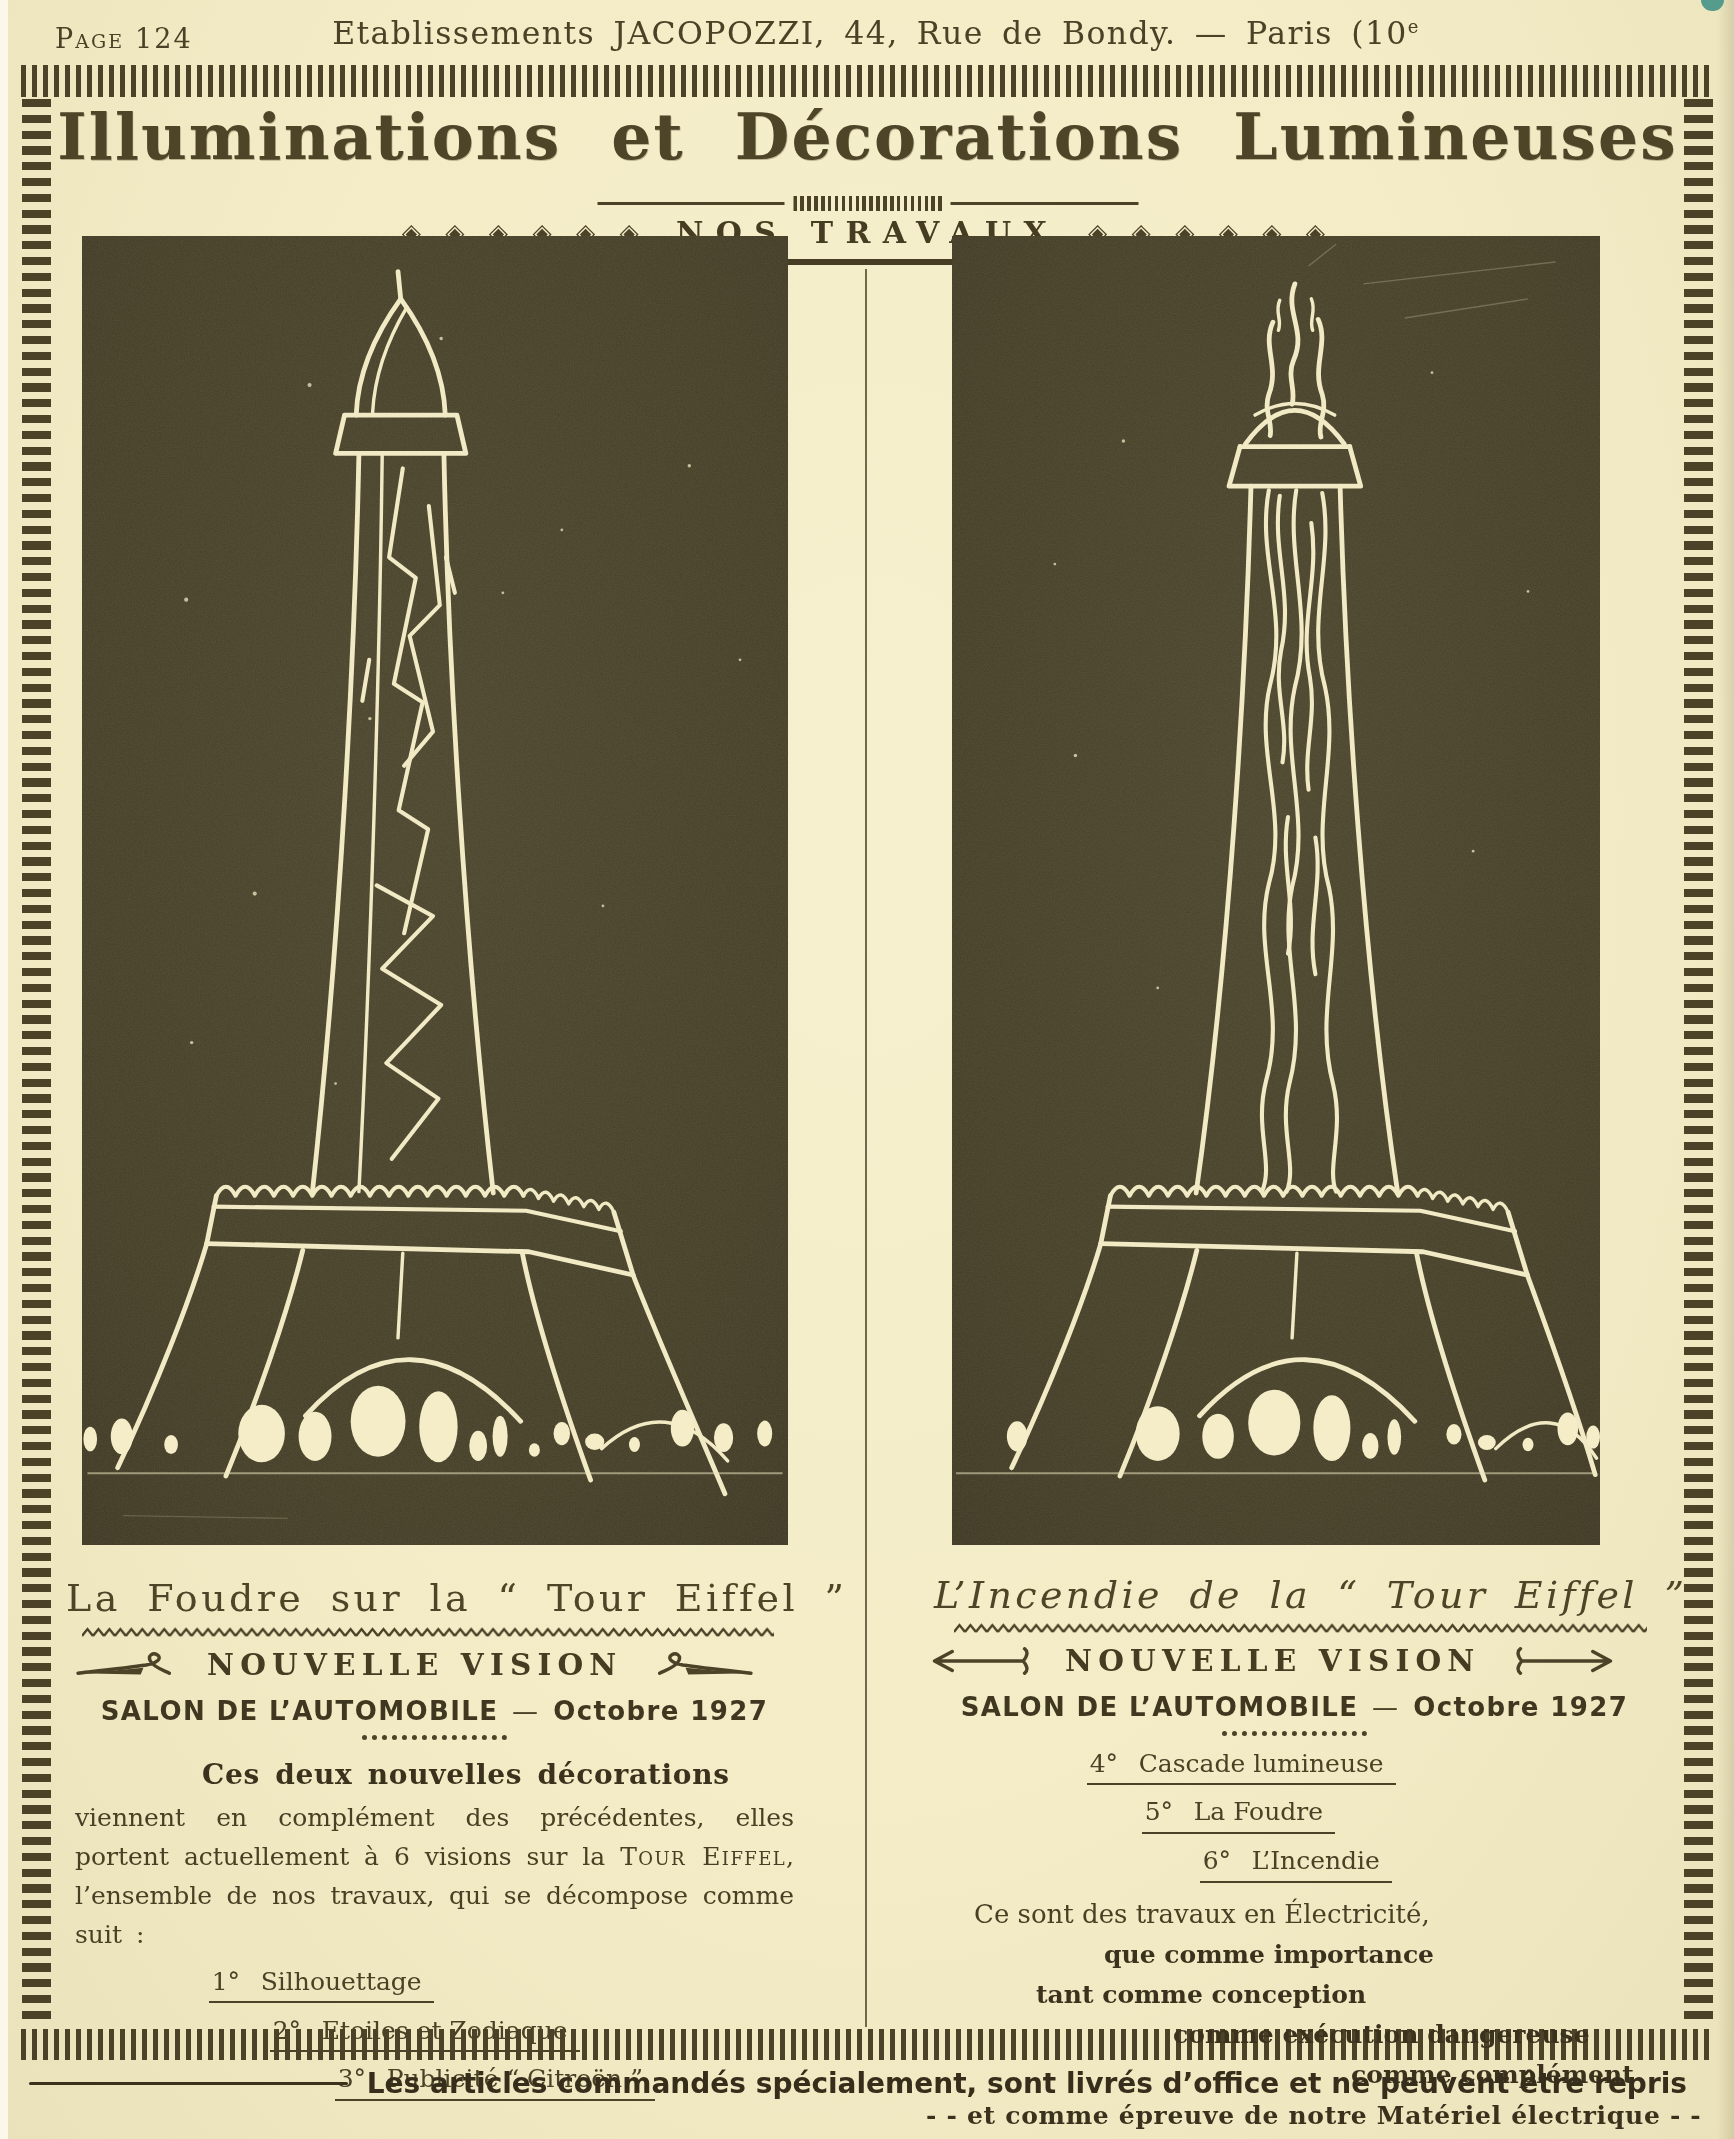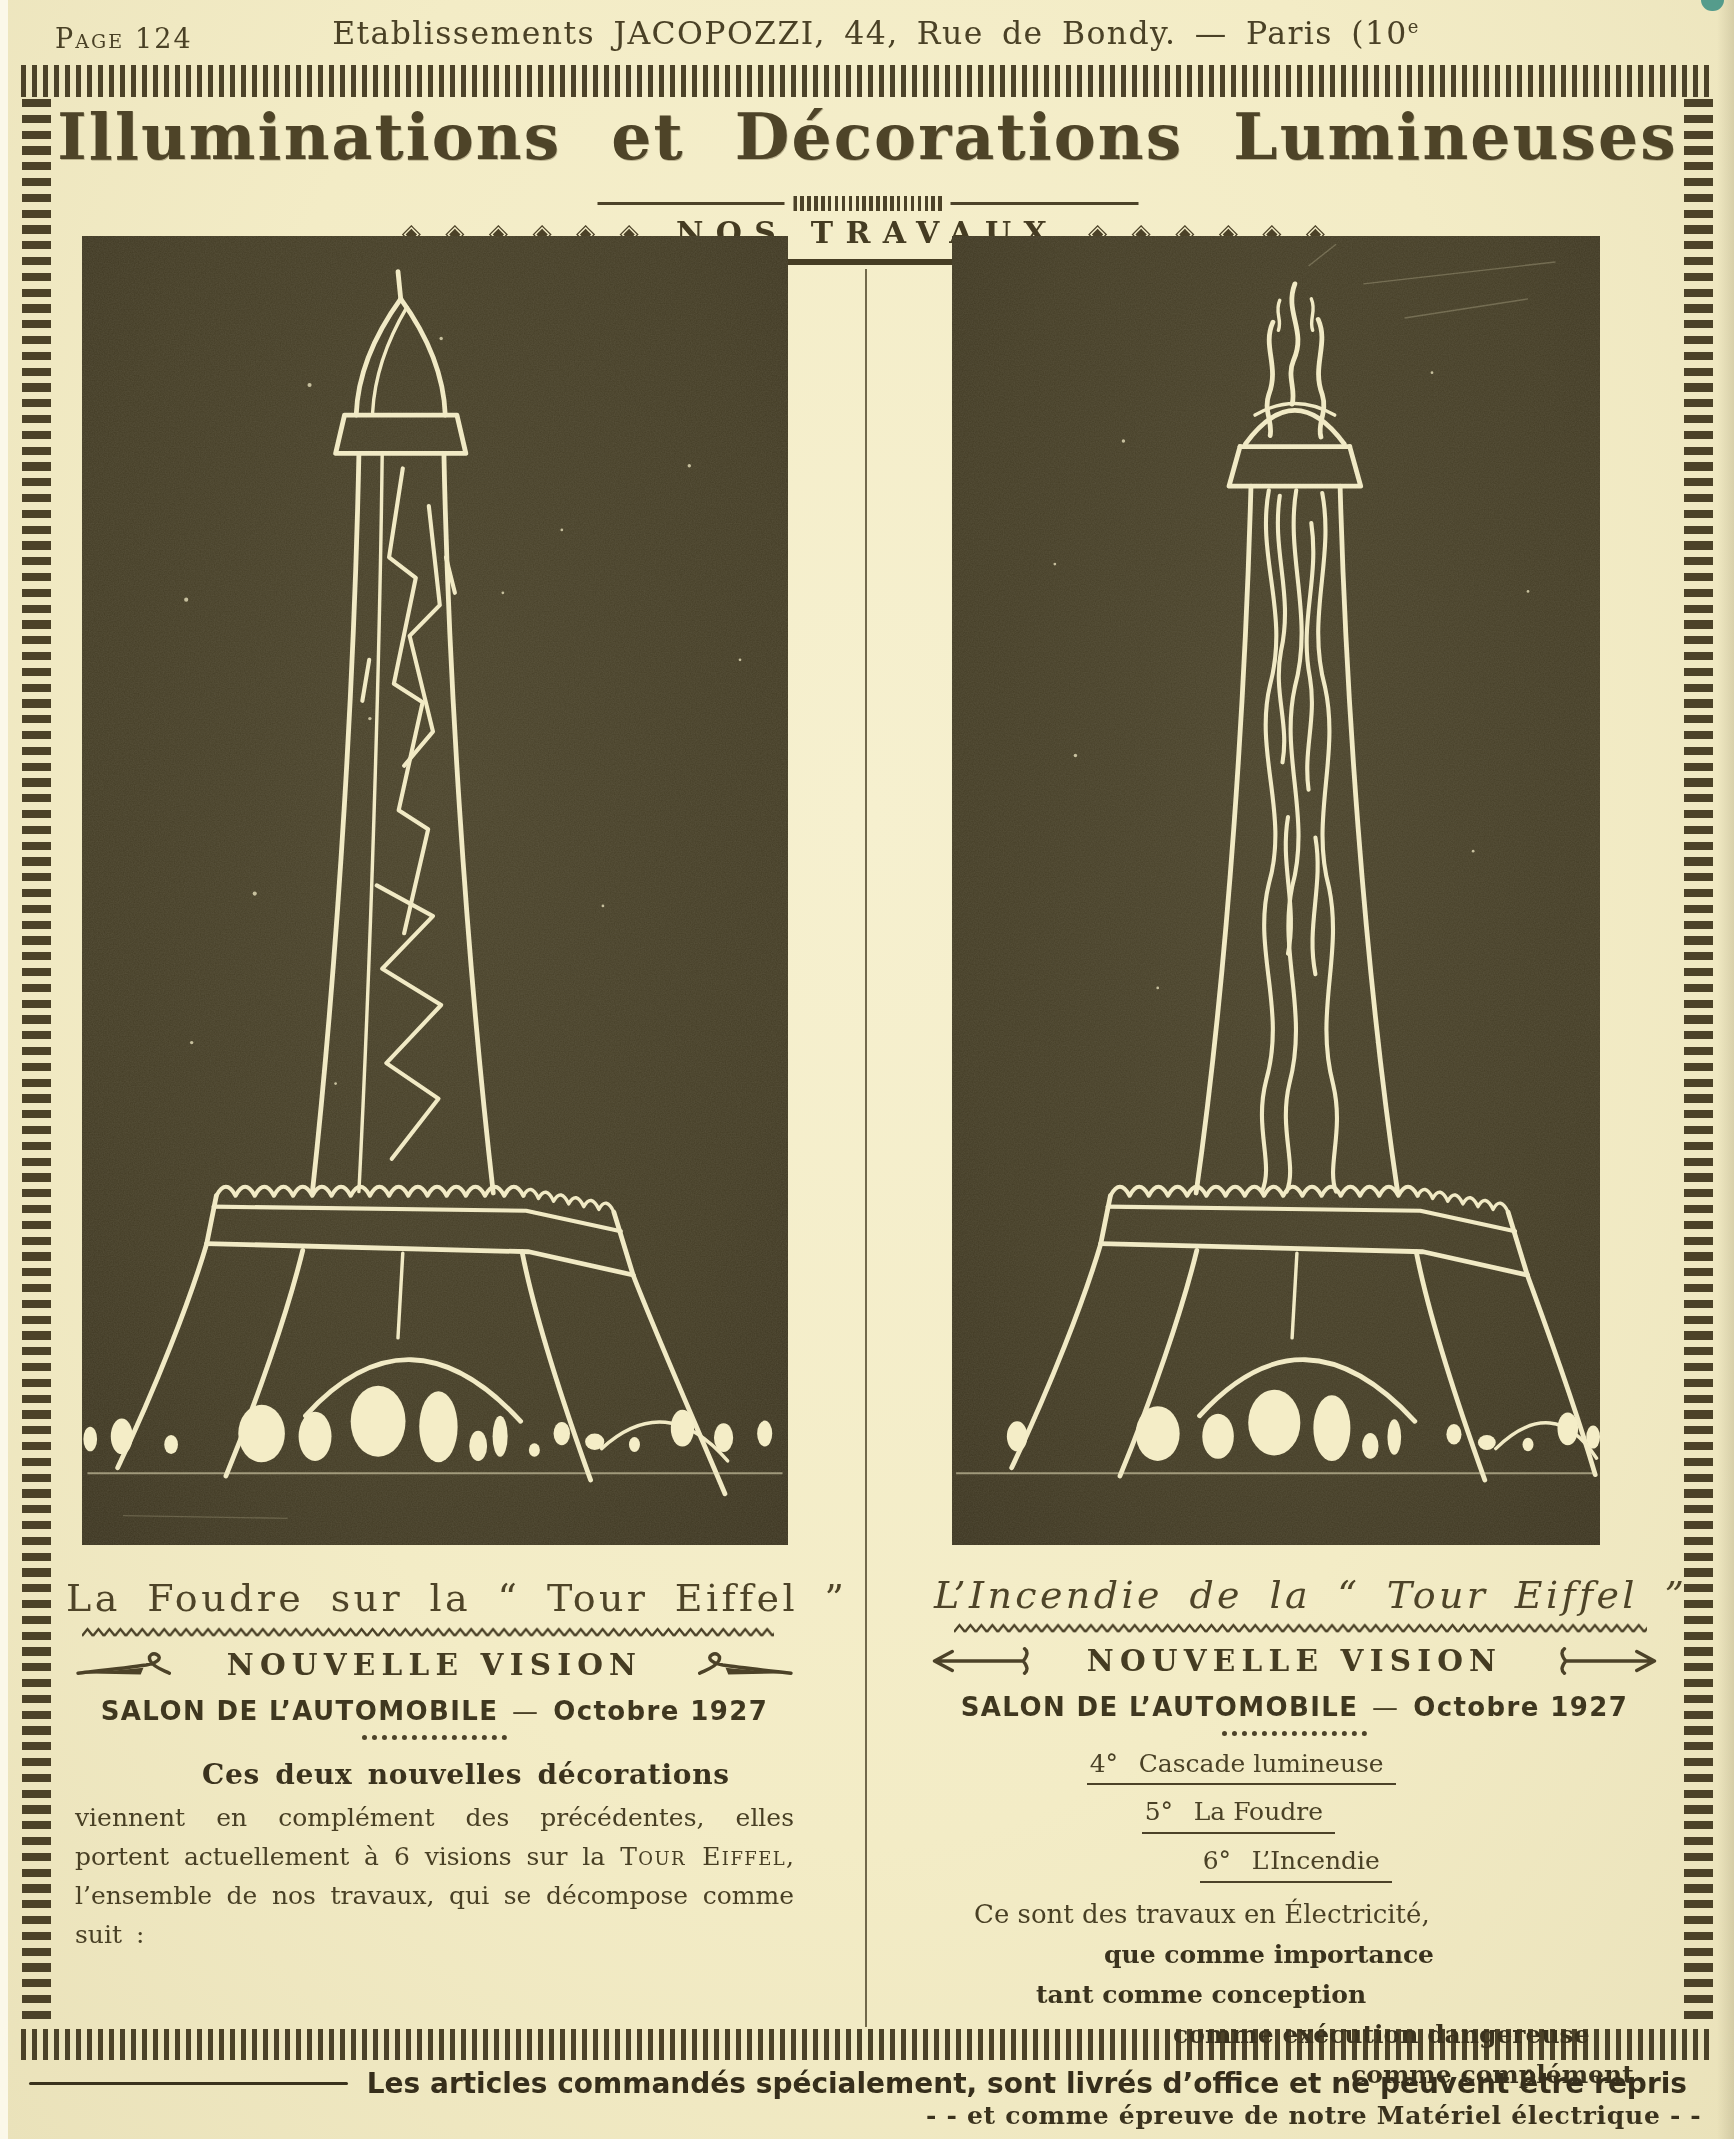--- a/index.html
+++ b/index.html
@@ -54,21 +54,21 @@
   .caption{text-align:center;font-size:38px;letter-spacing:3.4px;word-spacing:11px;color:#4e4428;white-space:nowrap;}
   .caption-left{left:66px;top:1576px;width:719px;}
   .caption-right{left:934px;top:1573px;width:740px;font-style:italic;}
   .zig-left{left:82px;top:1627px;}
   .zig-right{left:954px;top:1623px;}
 
   
   .col{font-size:25px;}
   .col-left{left:75px;top:1647px;width:719px;}
   .col-right{left:926px;top:1643px;width:737px;}
-  .vision-row{display:flex;justify-content:space-between;align-items:center;gap:4px;}
+  .vision-row{display:flex;justify-content:flex-start;align-items:center;gap:36px;}
   .vision-title{font-size:29.5px;font-weight:700;letter-spacing:6.2px;color:#453c22;white-space:nowrap;}
   .salon-row{margin-top:13.7px;text-align:center;font-family:"DejaVu Sans",sans-serif;font-weight:700;
     font-size:26px;letter-spacing:1.4px;color:#3f371f;white-space:nowrap;}
   .salon-row .dash{margin:0 13.7px;font-weight:400;color:#4c4228;}
   .dotted{width:145px;height:0;margin:9.6px auto 0;border-bottom:5.5px dotted #4c4228;}
 
   .lead{margin:18px 0 0 127px;font-weight:700;font-size:28px;color:#3a321d;letter-spacing:0.7px;word-spacing:4.8px;white-space:nowrap;}
   .body-text{margin-top:8.2px;text-align:justify;line-height:1.55;word-spacing:6.2px;color:#483f24;}
   .smallcaps{font-variant:small-caps;letter-spacing:1.4px;}
 
@@ -341,20 +341,25 @@
     </span>
   </div>
   <div class="salon-row">
     <span>SALON DE L’AUTOMOBILE</span><span class="dash">—</span><span>Octobre 1927</span>
   </div>
   <div class="dotted"></div>
   <div class="lead">Ces deux nouvelles décorations</div>
   <div class="body-text">
     <span>viennent en complément des précédentes, elles portent actuellement à 6 visions sur la </span><span class="smallcaps">Tour Eiffel</span><span>, l’ensemble de nos travaux, qui se décompose comme suit :</span>
   </div>
+  <div class="works">
+    <div class="work-item"><span class="work-underline"><span class="work-num">1°</span><span>Silhouettage</span></span></div>
+    <div class="work-item"><span class="work-underline"><span class="work-num">2°</span><span>Etoiles et Zodiaque</span></span></div>
+    <div class="work-item"><span class="work-underline"><span class="work-num">3°</span><span>Publicité “ Citroën ”</span></span></div>
+  </div>
 </div>
 
 <div class="abs col col-right">
   <div class="vision-row">
     <span class="flourish">
       <svg width="103" height="30" viewBox="0 0 150 44">
           <path d="M12,22 L142,22 M12,22 L38,8 M12,22 L38,36 M142,22 q10,-12 2,-18 M142,22 q10,12 2,18" stroke="#4c4228" stroke-width="5" fill="none" stroke-linecap="round"></path>
         </svg>
     </span>
     <span class="vision-title">NOUVELLE VISION</span>

